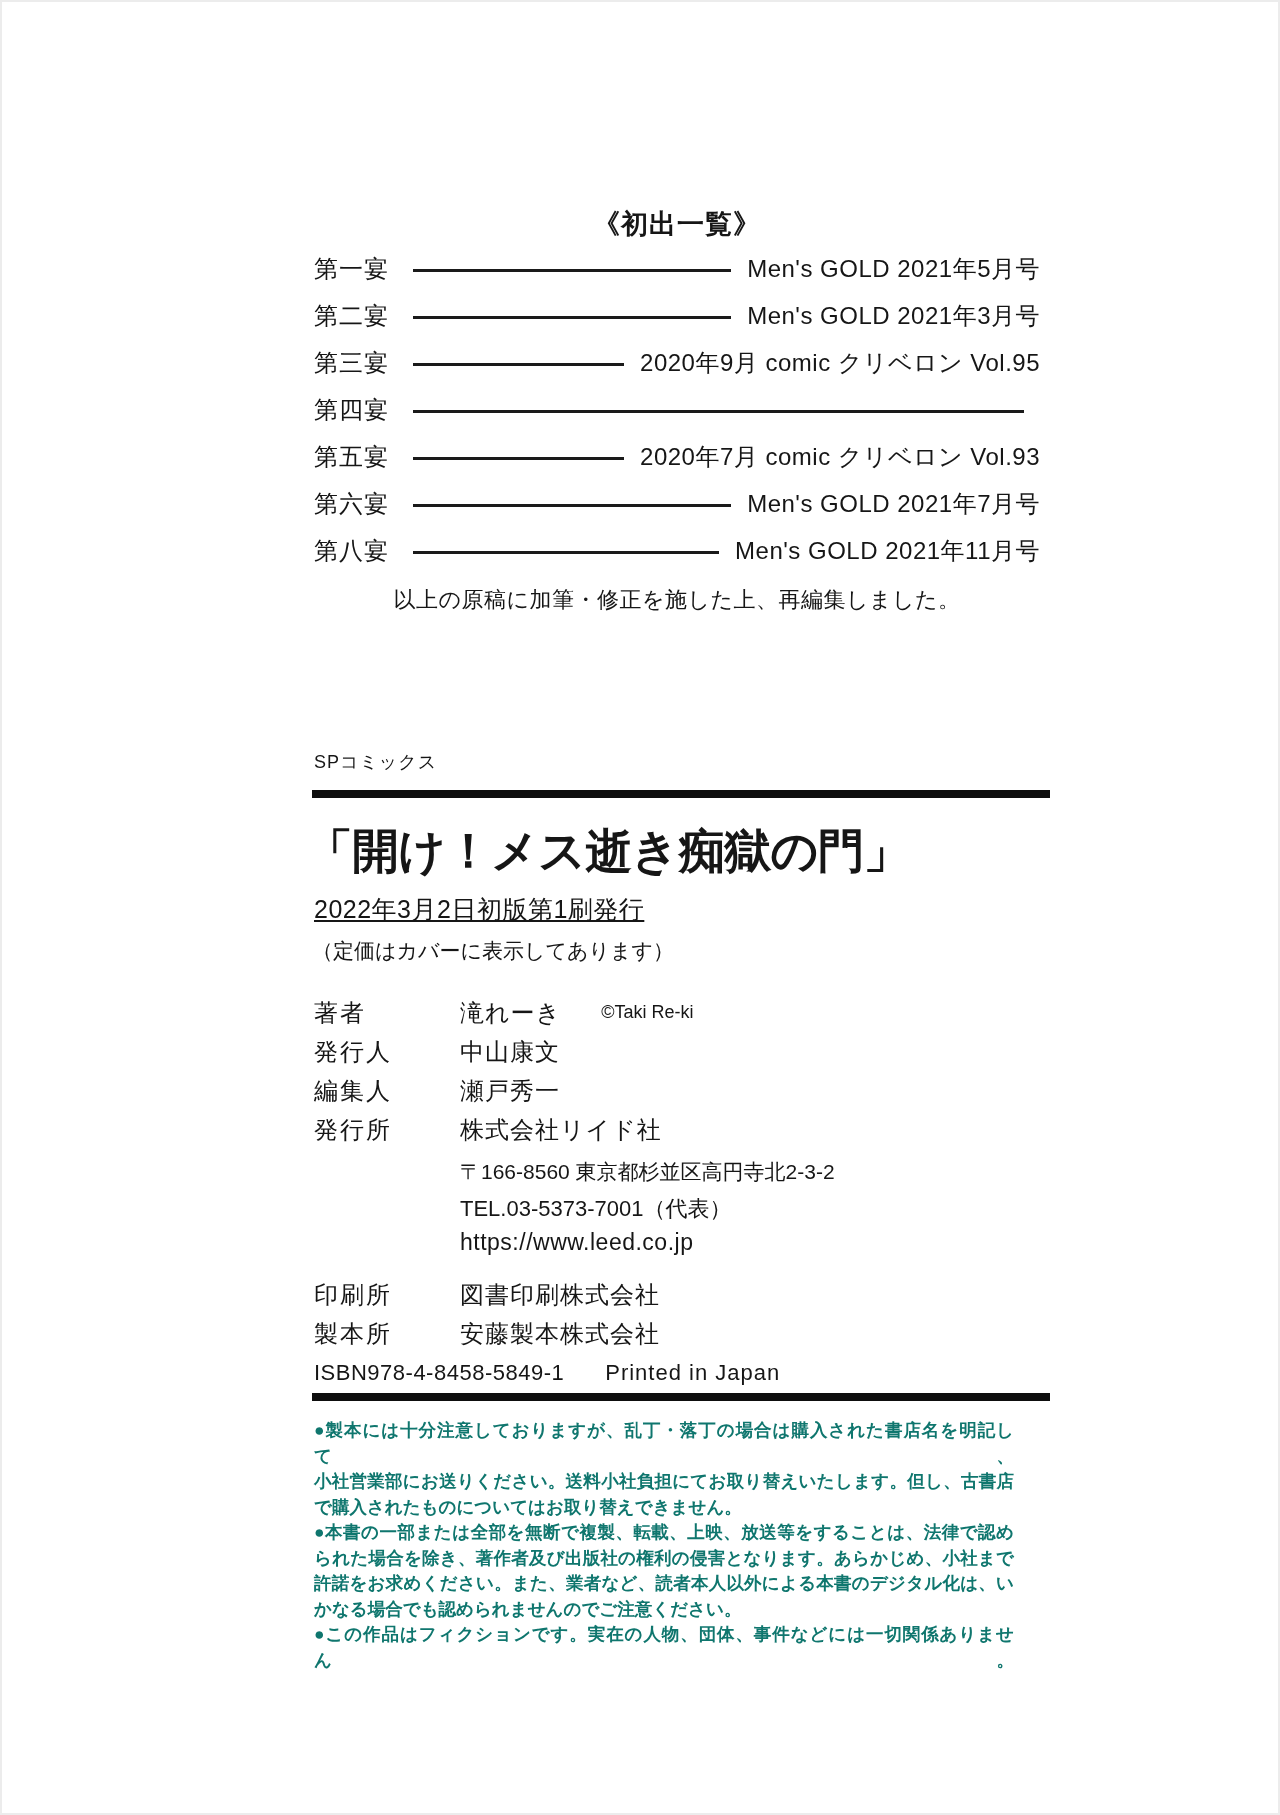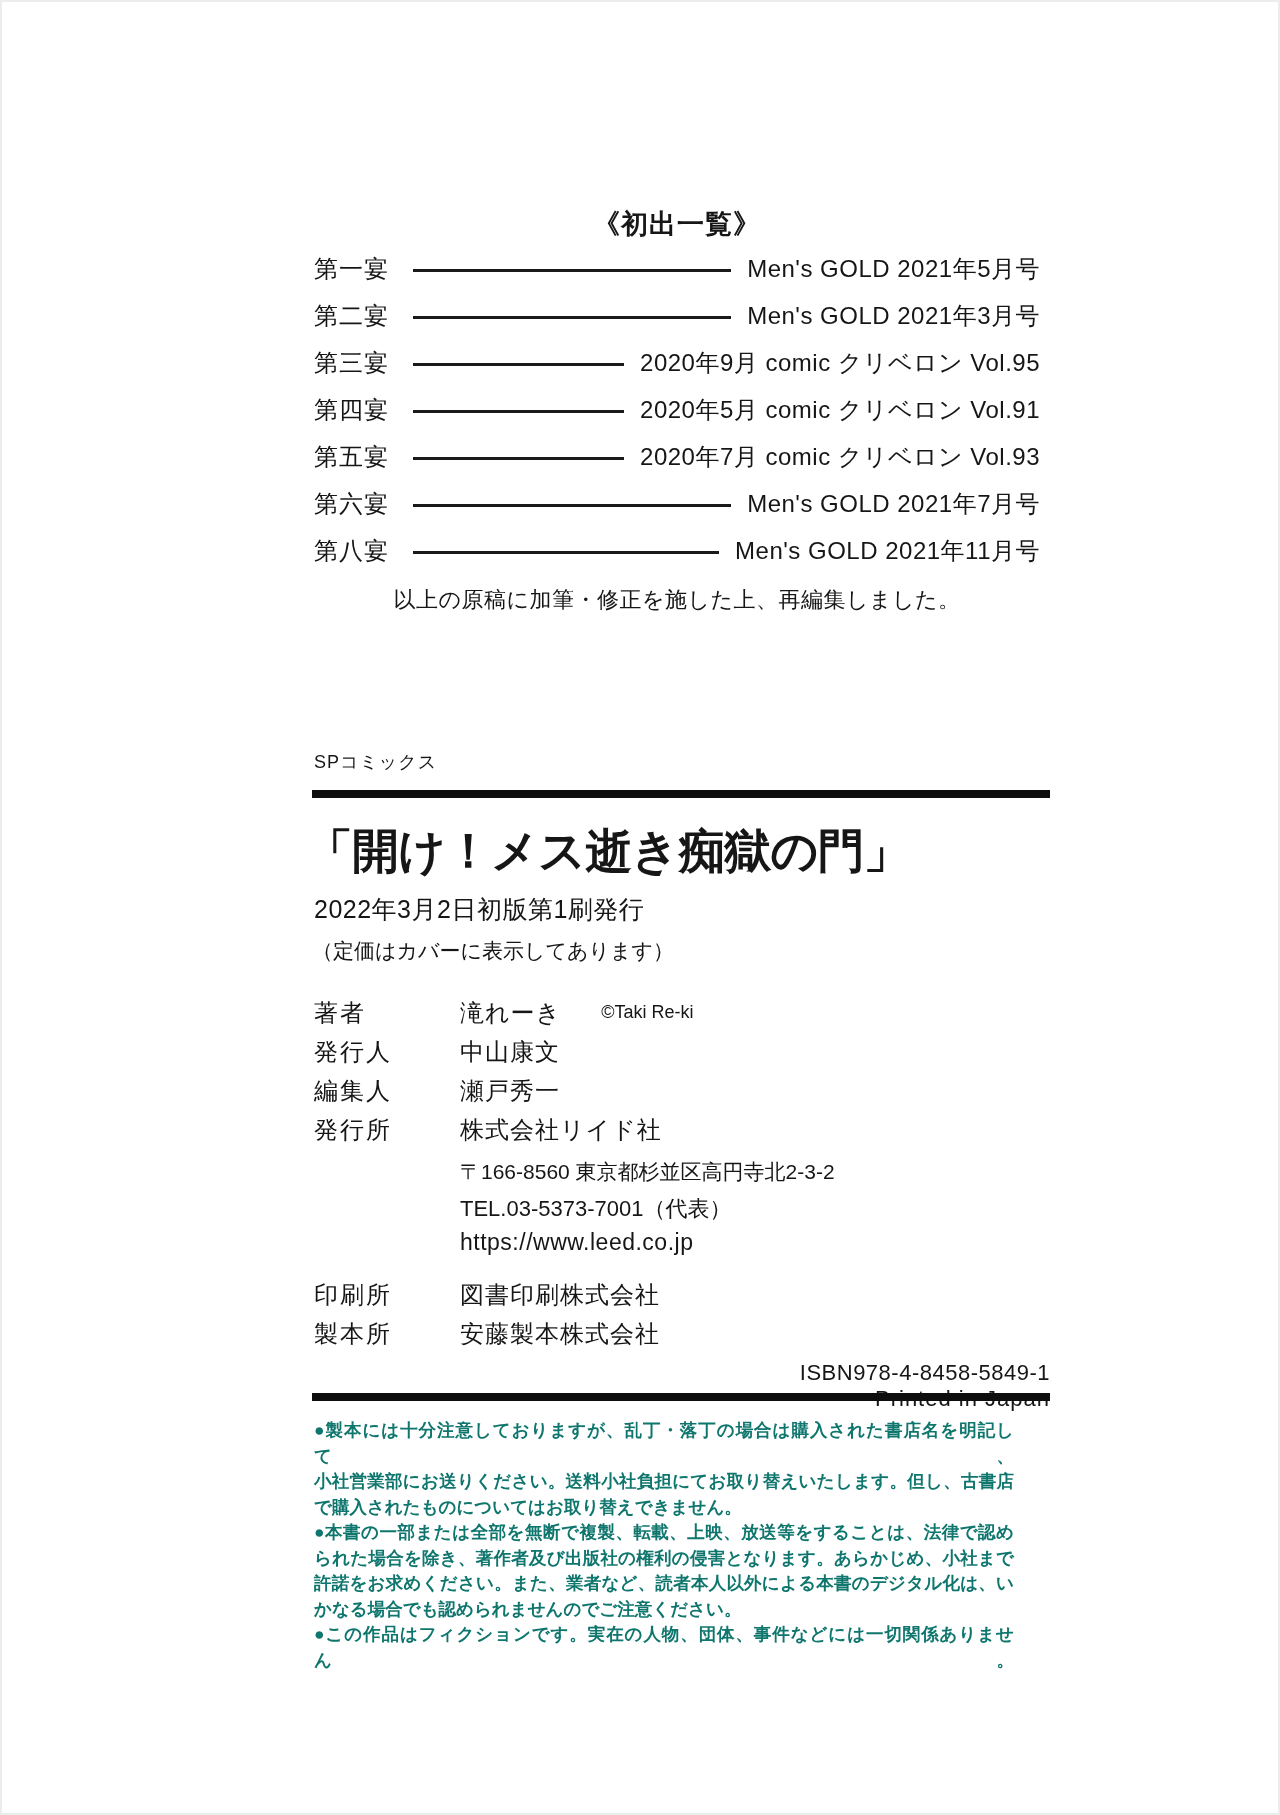--- a/index.html
+++ b/index.html
@@ -37,33 +37,33 @@
   }
   
   .sp-label{position:absolute;left:314px;top:750px;font-size:18px;font-weight:500;letter-spacing:1px;}
   .bar{position:absolute;left:312px;width:738px;height:8px;background:#0e0e0e;}
   .bar-top{top:790px;}
   .bar-bottom{top:1393px;}
   .book-title{
     position:absolute;left:306px;top:820px;width:740px;
     font-size:47px;font-weight:800;letter-spacing:-1px;white-space:nowrap;
   }
-  .edition{position:absolute;left:314px;top:893px;font-size:25px;font-weight:500;letter-spacing:0.5px;}
+  .edition{position:absolute;left:314px;top:893px;font-size:25px;font-weight:500;letter-spacing:0.5px;text-decoration:underline;}
   .price-note{position:absolute;left:312px;top:937px;font-size:21px;font-weight:500;}
   .credits{position:absolute;left:314px;top:1000px;width:736px;font-size:24px;}
   .credit-row{display:flex;align-items:center;height:25px;margin-bottom:14px;font-weight:500;}
   .credit-label{flex:0 0 146px;letter-spacing:2px;}
   .credit-value{flex:0 0 auto;letter-spacing:1px;}
   .credit-extra{flex:0 0 auto;margin-left:40px;font-size:18px;font-weight:400;letter-spacing:0;}
   .pub-detail{margin-left:146px;height:24px;font-weight:400;}
   .pub-detail.addr{font-size:21px;margin-top:16px;margin-bottom:12px;}
   .pub-detail.tel{font-size:22px;margin-bottom:11px;}
   .pub-detail.url{font-size:23px;margin-bottom:29px;letter-spacing:0.5px;}
   .credit-row.after-details{margin-top:0;}
-  .isbn-row{display:flex;align-items:flex-end;margin-top:3px;font-size:22px;font-weight:400;flex-direction:column;}
+  .isbn-row{display:flex;align-items:flex-start;margin-top:3px;font-size:22px;font-weight:400;}
   .isbn-code{letter-spacing:0.5px;}
   .printed-in{margin-left:41px;letter-spacing:1px;}
   
   .legal{
     position:absolute;left:314px;top:1418px;width:700px;
     font-family:"Liberation Serif","DejaVu Serif",serif;
     font-size:17.5px;font-weight:600;line-height:25.5px;color:#0f766e;
   }
   .legal-line{white-space:nowrap;}
   .legal-line.fill{white-space:normal;text-align:justify;text-align-last:justify;}
@@ -87,21 +87,20 @@
         <span class="fp-source">Men's GOLD 2021年3月号</span>
       </div>
       <div class="fp-row">
         <span class="fp-chapter">第三宴</span>
         <span class="fp-leader"></span>
         <span class="fp-source">2020年9月 comic クリベロン Vol.95</span>
       </div>
       <div class="fp-row">
         <span class="fp-chapter">第四宴</span>
         <span class="fp-leader"></span>
-        <span class="fp-source">2020年5月 comic クリベロン Vol.91</span>
       </div>
       <div class="fp-row">
         <span class="fp-chapter">第五宴</span>
         <span class="fp-leader"></span>
         <span class="fp-source">2020年7月 comic クリベロン Vol.93</span>
       </div>
       <div class="fp-row">
         <span class="fp-chapter">第六宴</span>
         <span class="fp-leader"></span>
         <span class="fp-source">Men's GOLD 2021年7月号</span>

